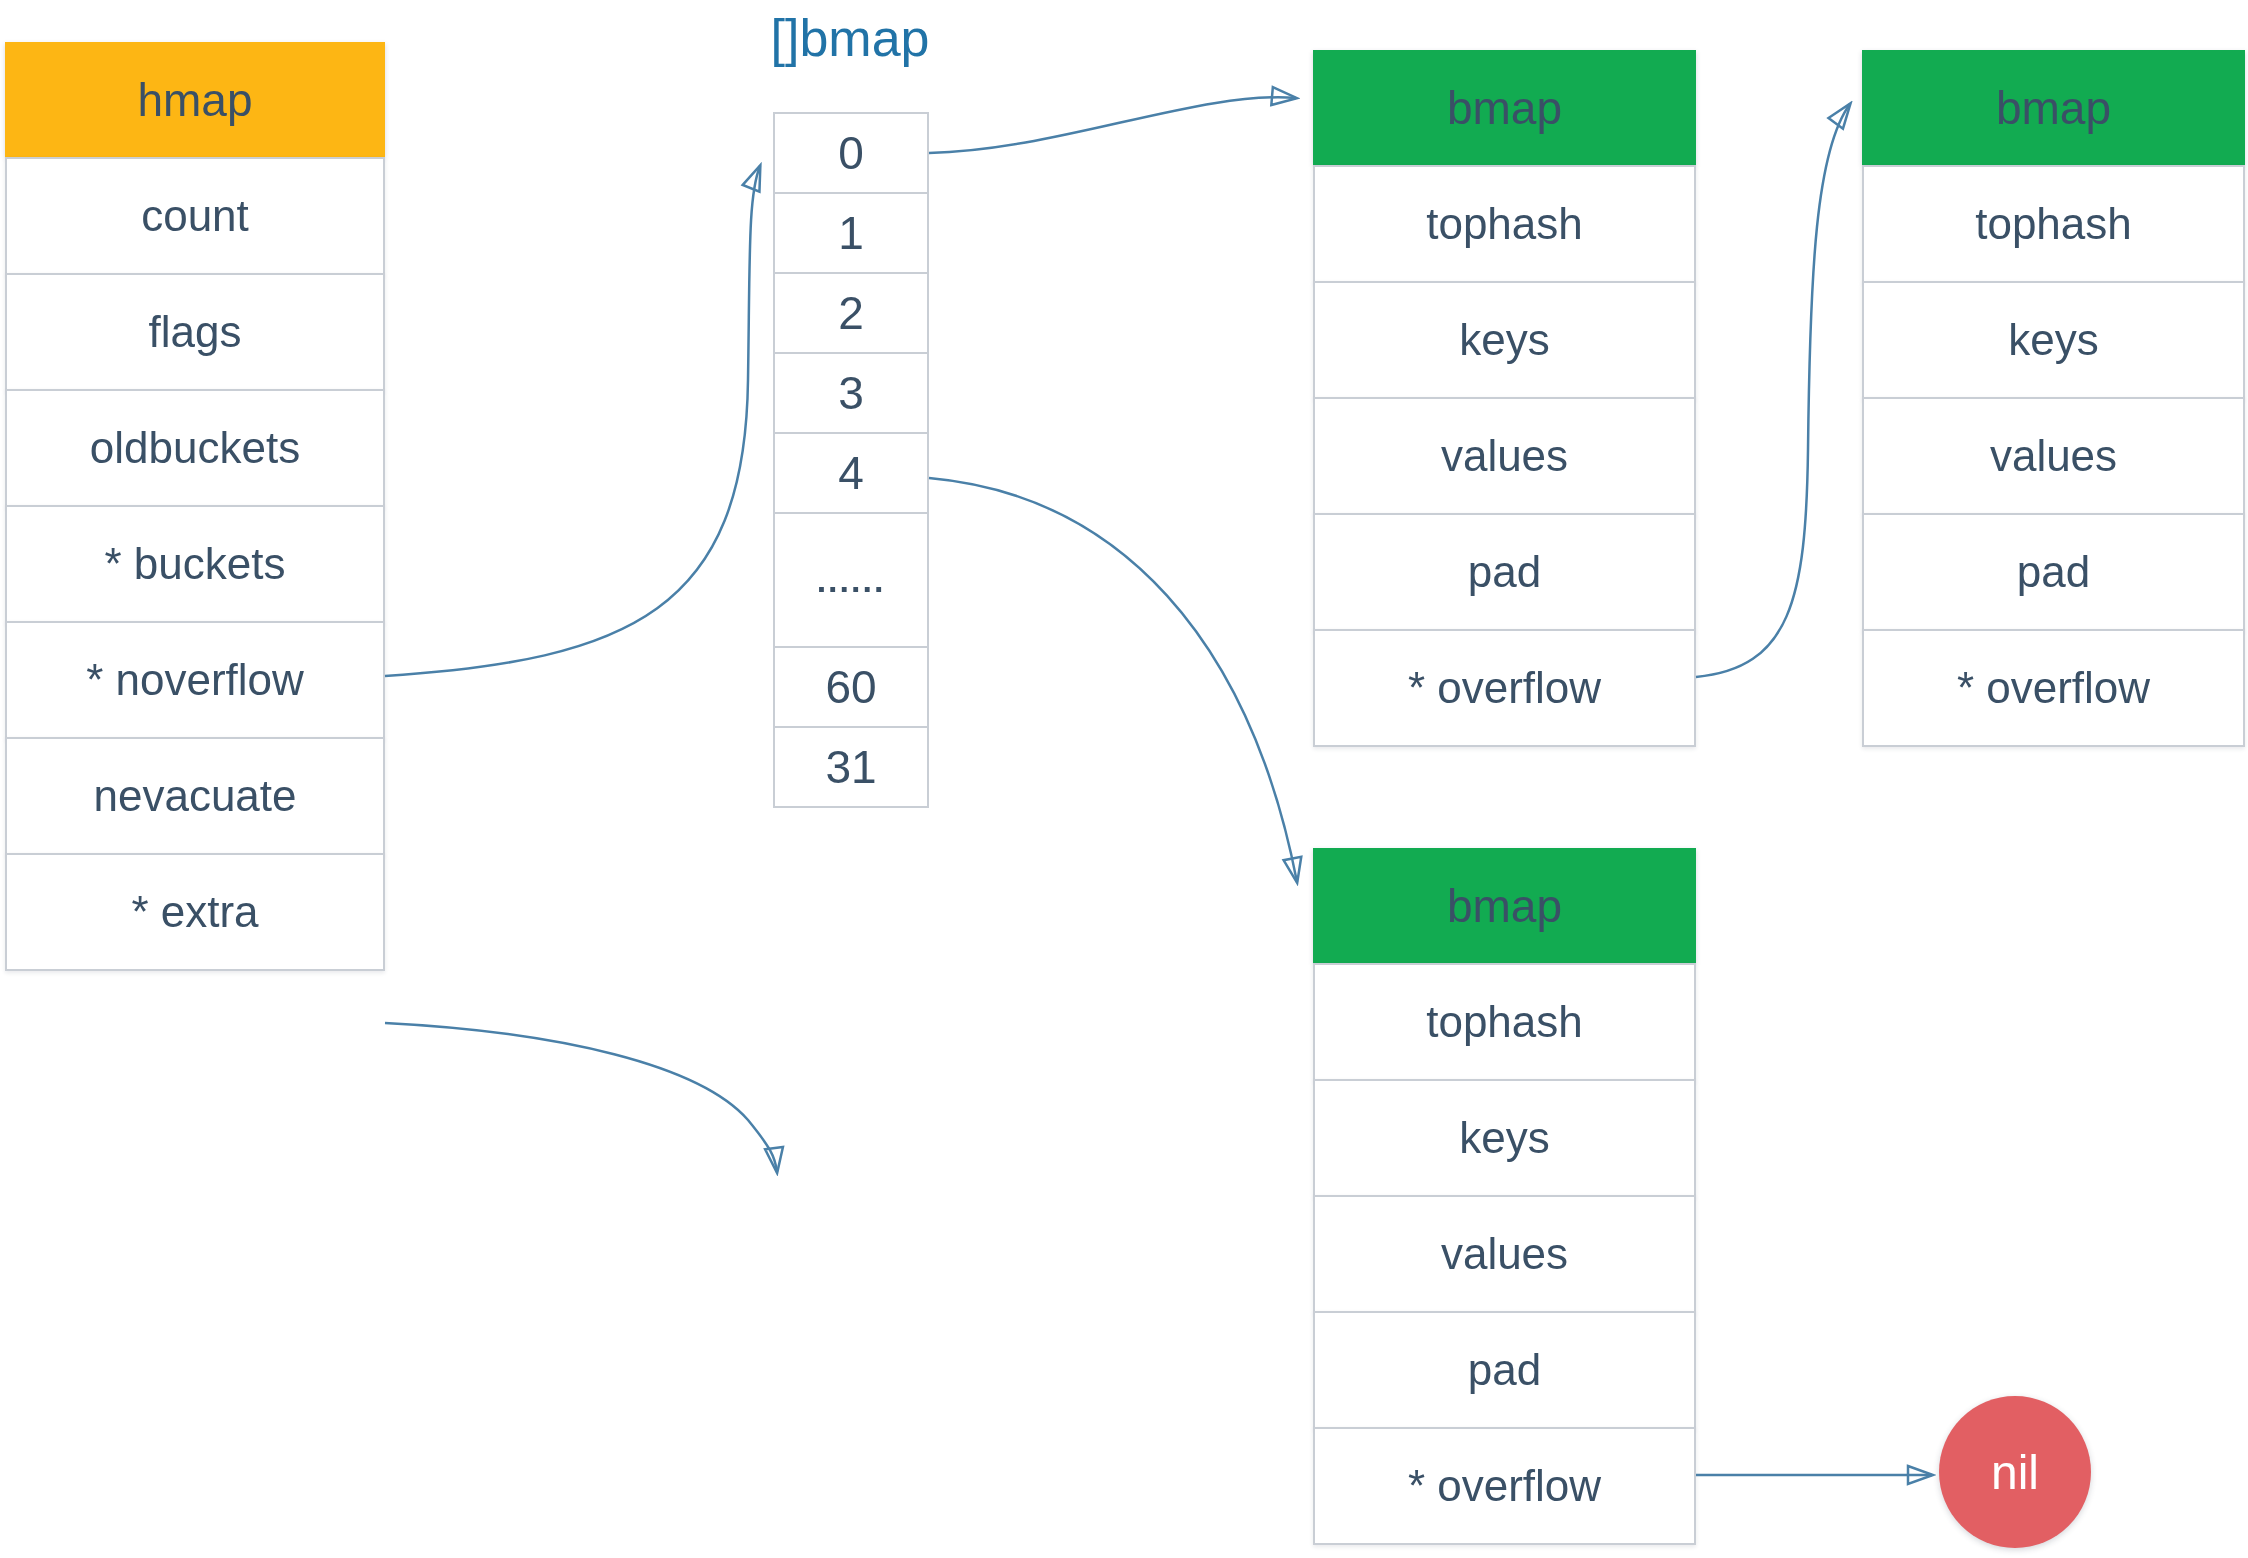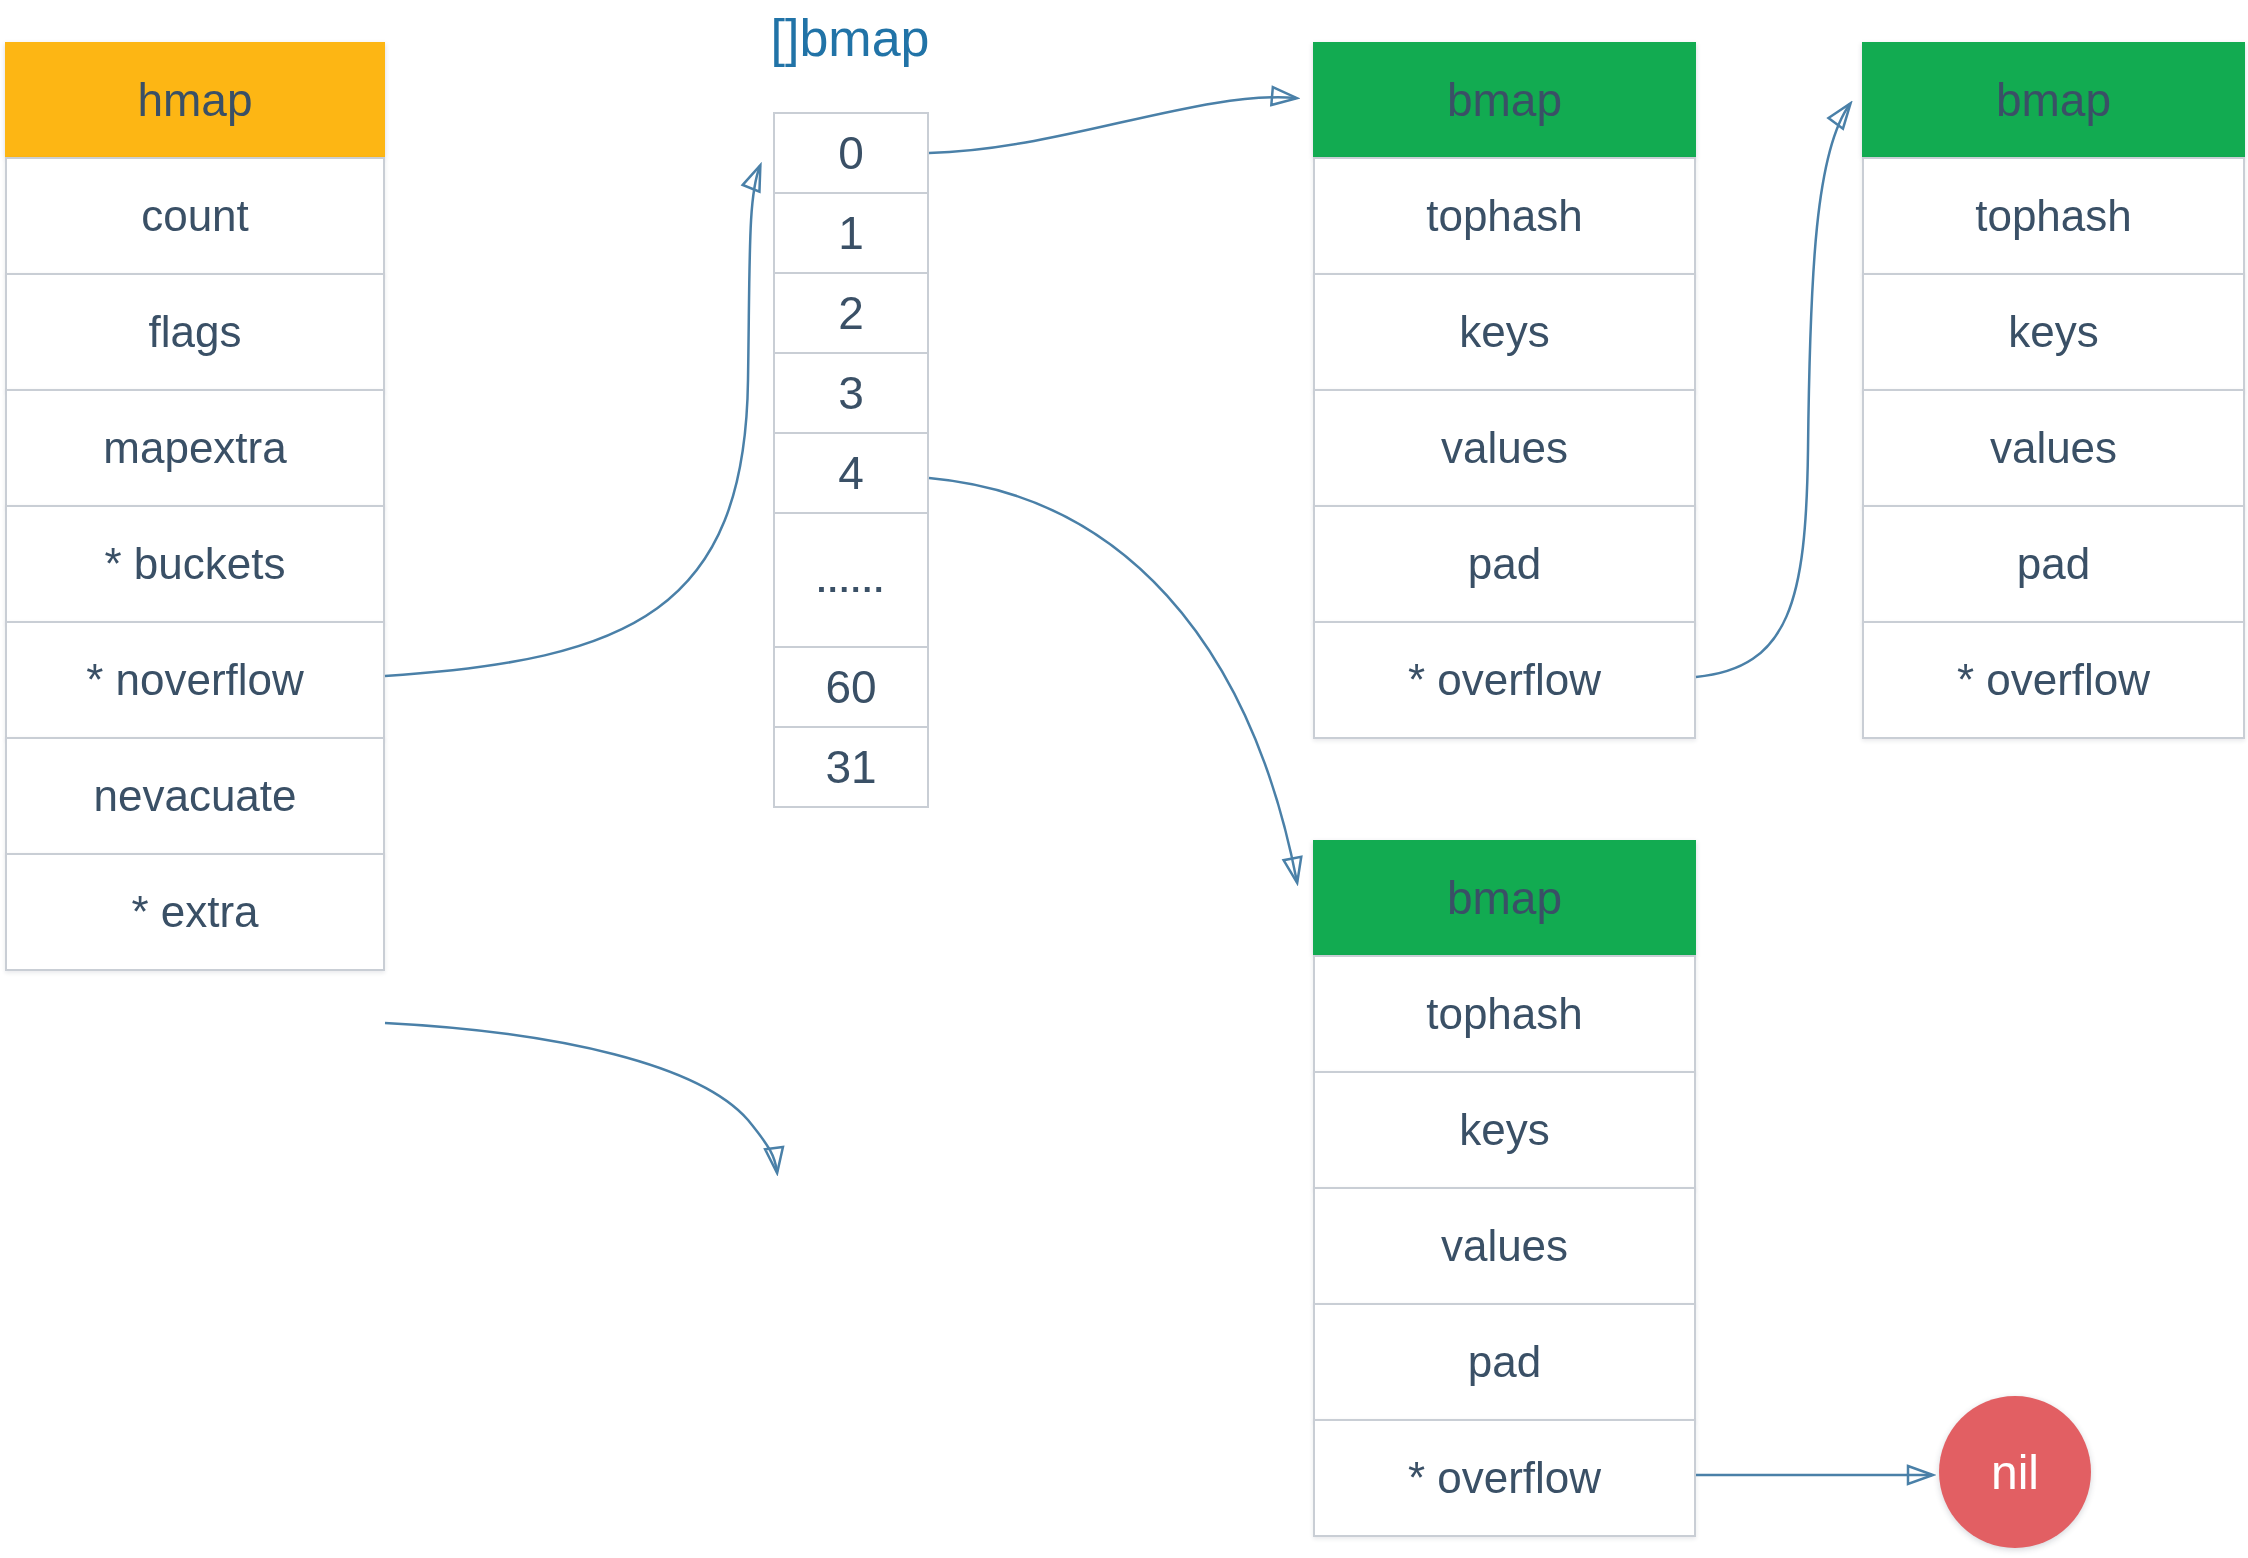--- a/index.html
+++ b/index.html
@@ -11,21 +11,21 @@
   #stage{
     position:relative; width:2248px; height:1558px; overflow:hidden;
     font-family:"Liberation Sans", sans-serif; color:var(--text); background:#fff;
   }
   .tbl{position:absolute; box-sizing:border-box;border-radius:23px;}
   .hd{
     box-sizing:border-box; height:115px; display:flex; align-items:center; justify-content:center;
     font-size:46px; font-weight:400; box-shadow:0 2px 5px rgba(40,50,70,.18);
   }
   .hd.orange{background:var(--orange);}
-  .hd.green{background:var(--green);}
+  .hd.green{background:var(--green);margin-top:8px;}
   .hd.pink{background:var(--pink);}
   .row{
     box-sizing:border-box; height:118px; margin-top:-2px; background:var(--cell-bg);
     border:2px solid var(--border); display:flex; align-items:center; justify-content:center;
     font-size:44px; box-shadow:0 2px 4px rgba(40,50,70,.10);
   }
   .row.first{margin-top:0;}
   .cell{
     box-sizing:border-box; height:82px; margin-top:-2px; background:var(--cell-bg);
     border:2px solid var(--border); display:flex; align-items:center; justify-content:center;
@@ -47,21 +47,21 @@
 </style>
 </head>
 <body>
 
 <div id="stage">
 
   <div class="tbl" style="left:5px; top:42px; width:380px;">
     <div class="hd orange">hmap</div>
     <div class="row first">count</div>
     <div class="row">flags</div>
-    <div class="row">mapextra</div>
+    <div class="row">oldbuckets</div>
     <div class="row">* buckets</div>
     <div class="row">* noverflow</div>
     <div class="row">nevacuate</div>
     <div class="row">* extra</div>
   </div>
 
   <div id="array-title">[]bmap</div>
 
   <div class="tbl" style="left:773px; top:112px; width:156px;">
     <div class="cell first">0</div>

